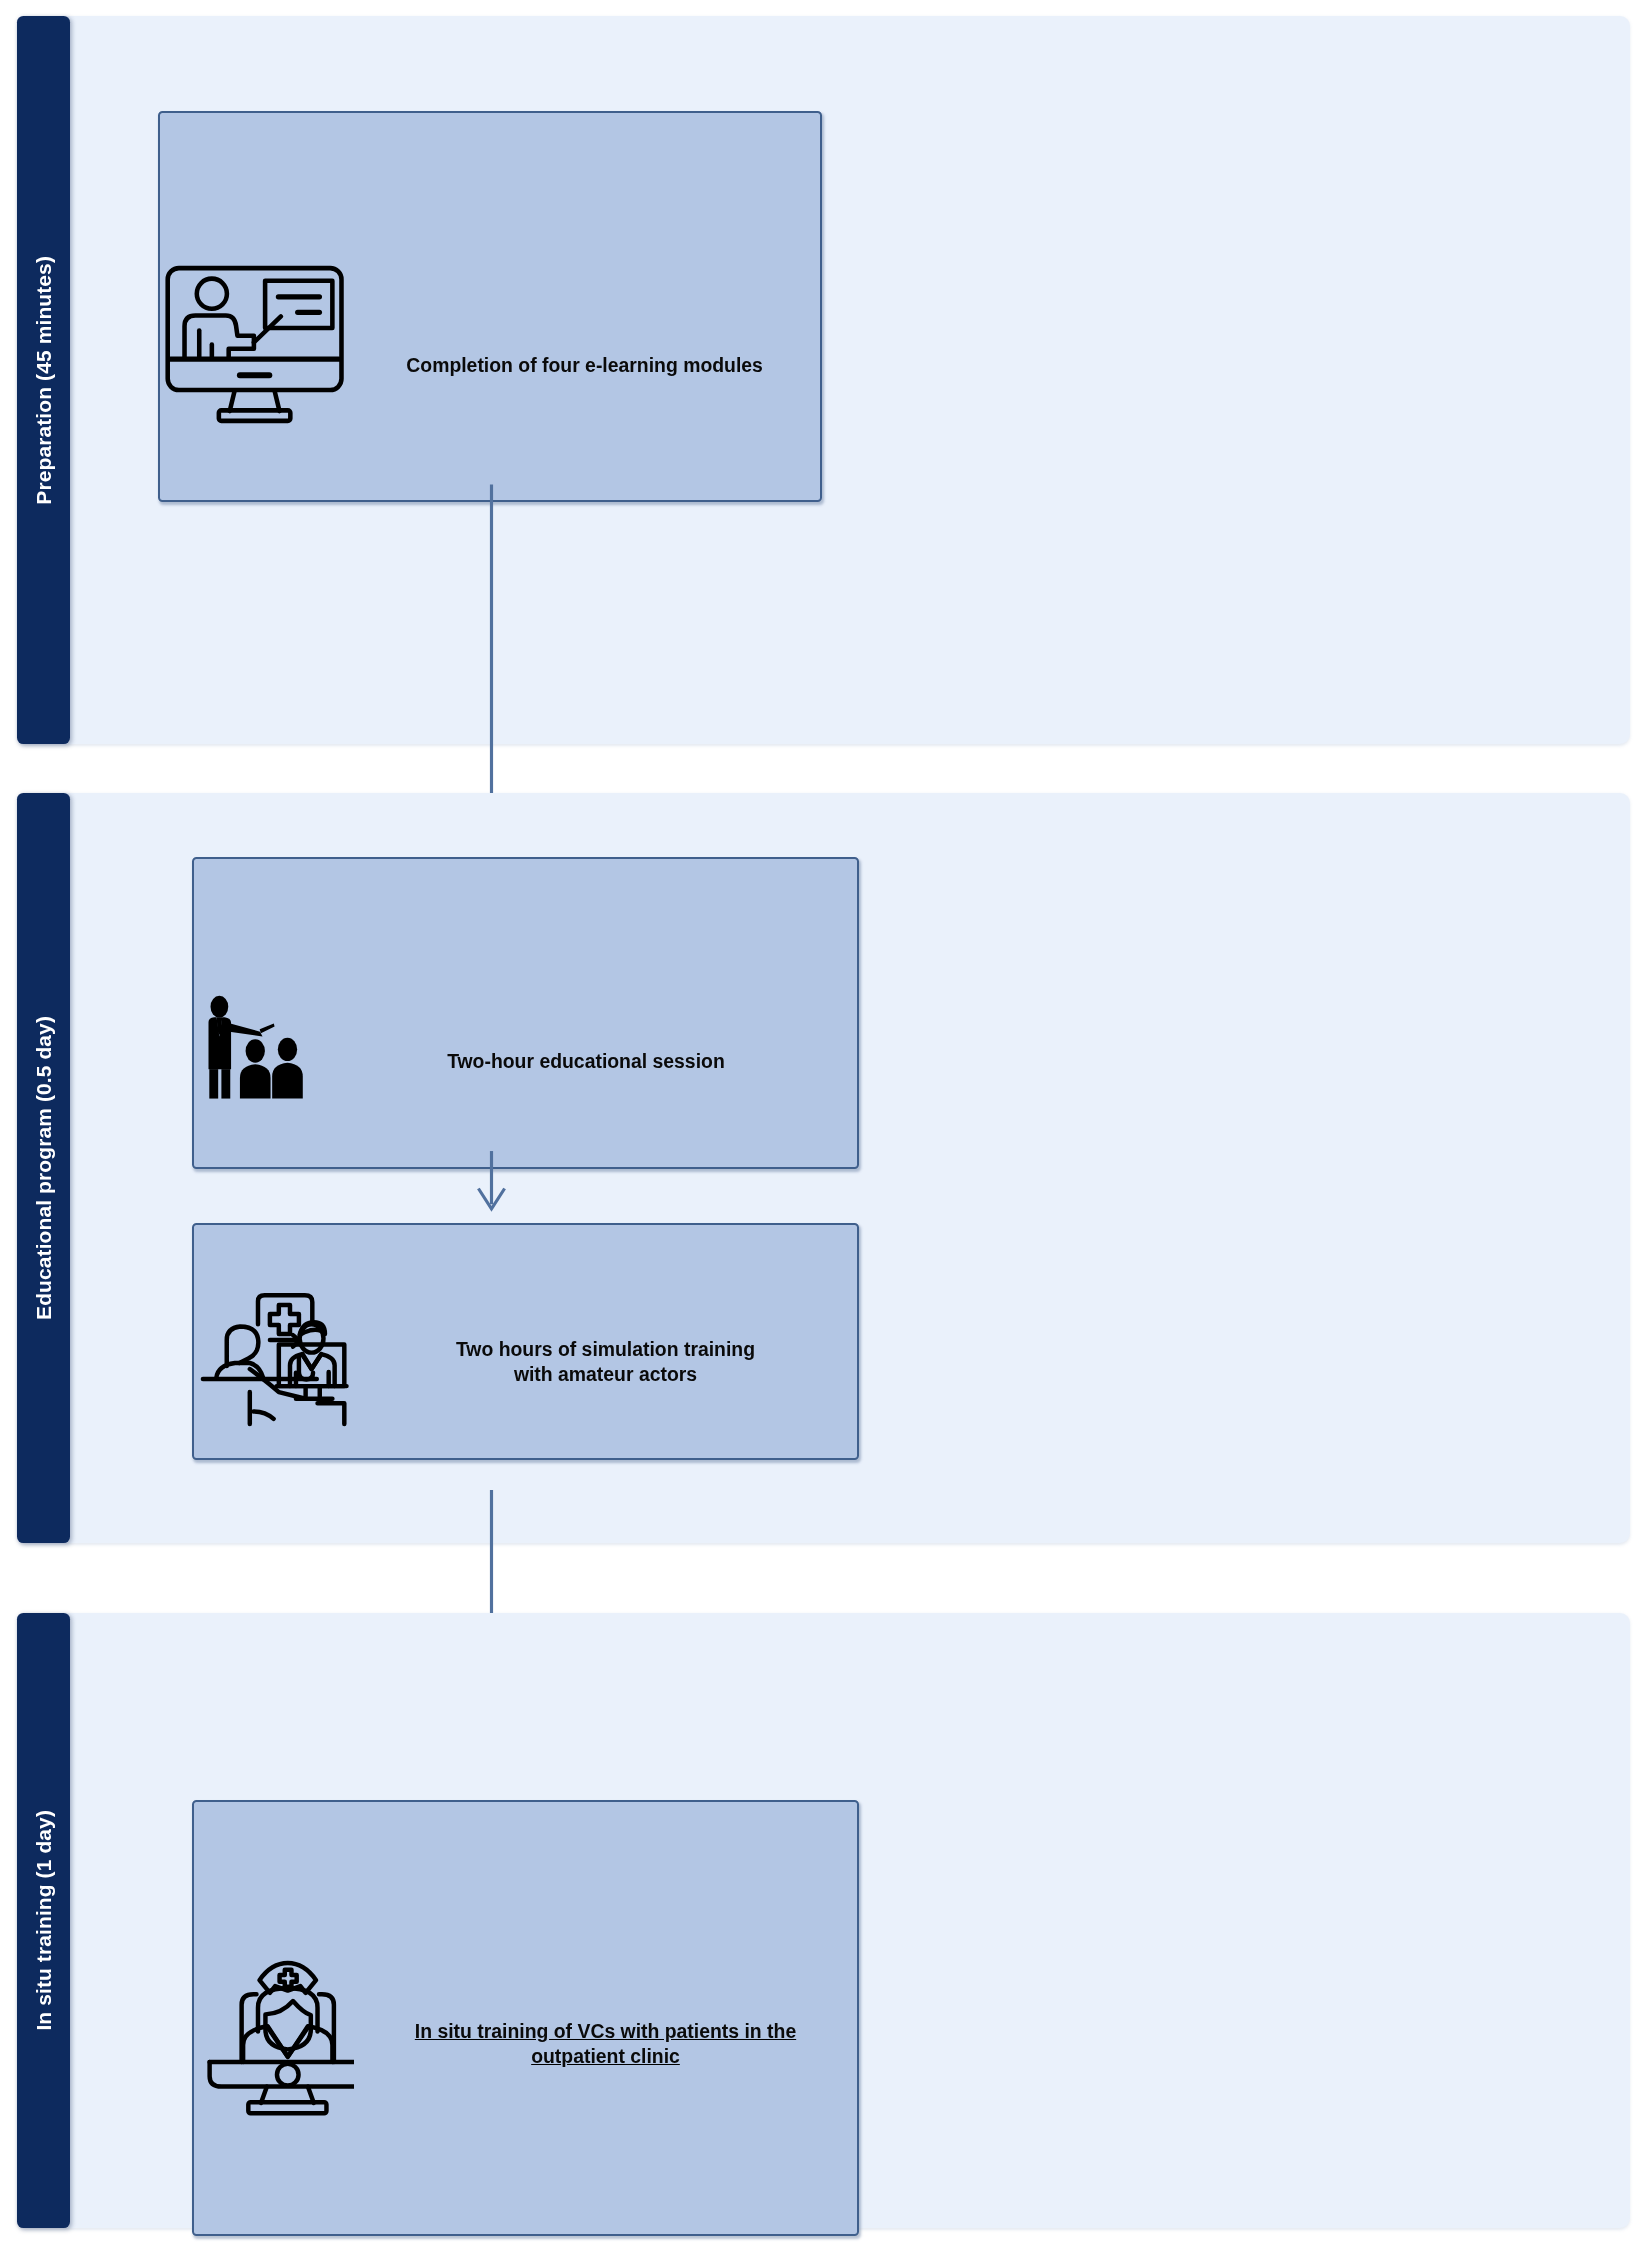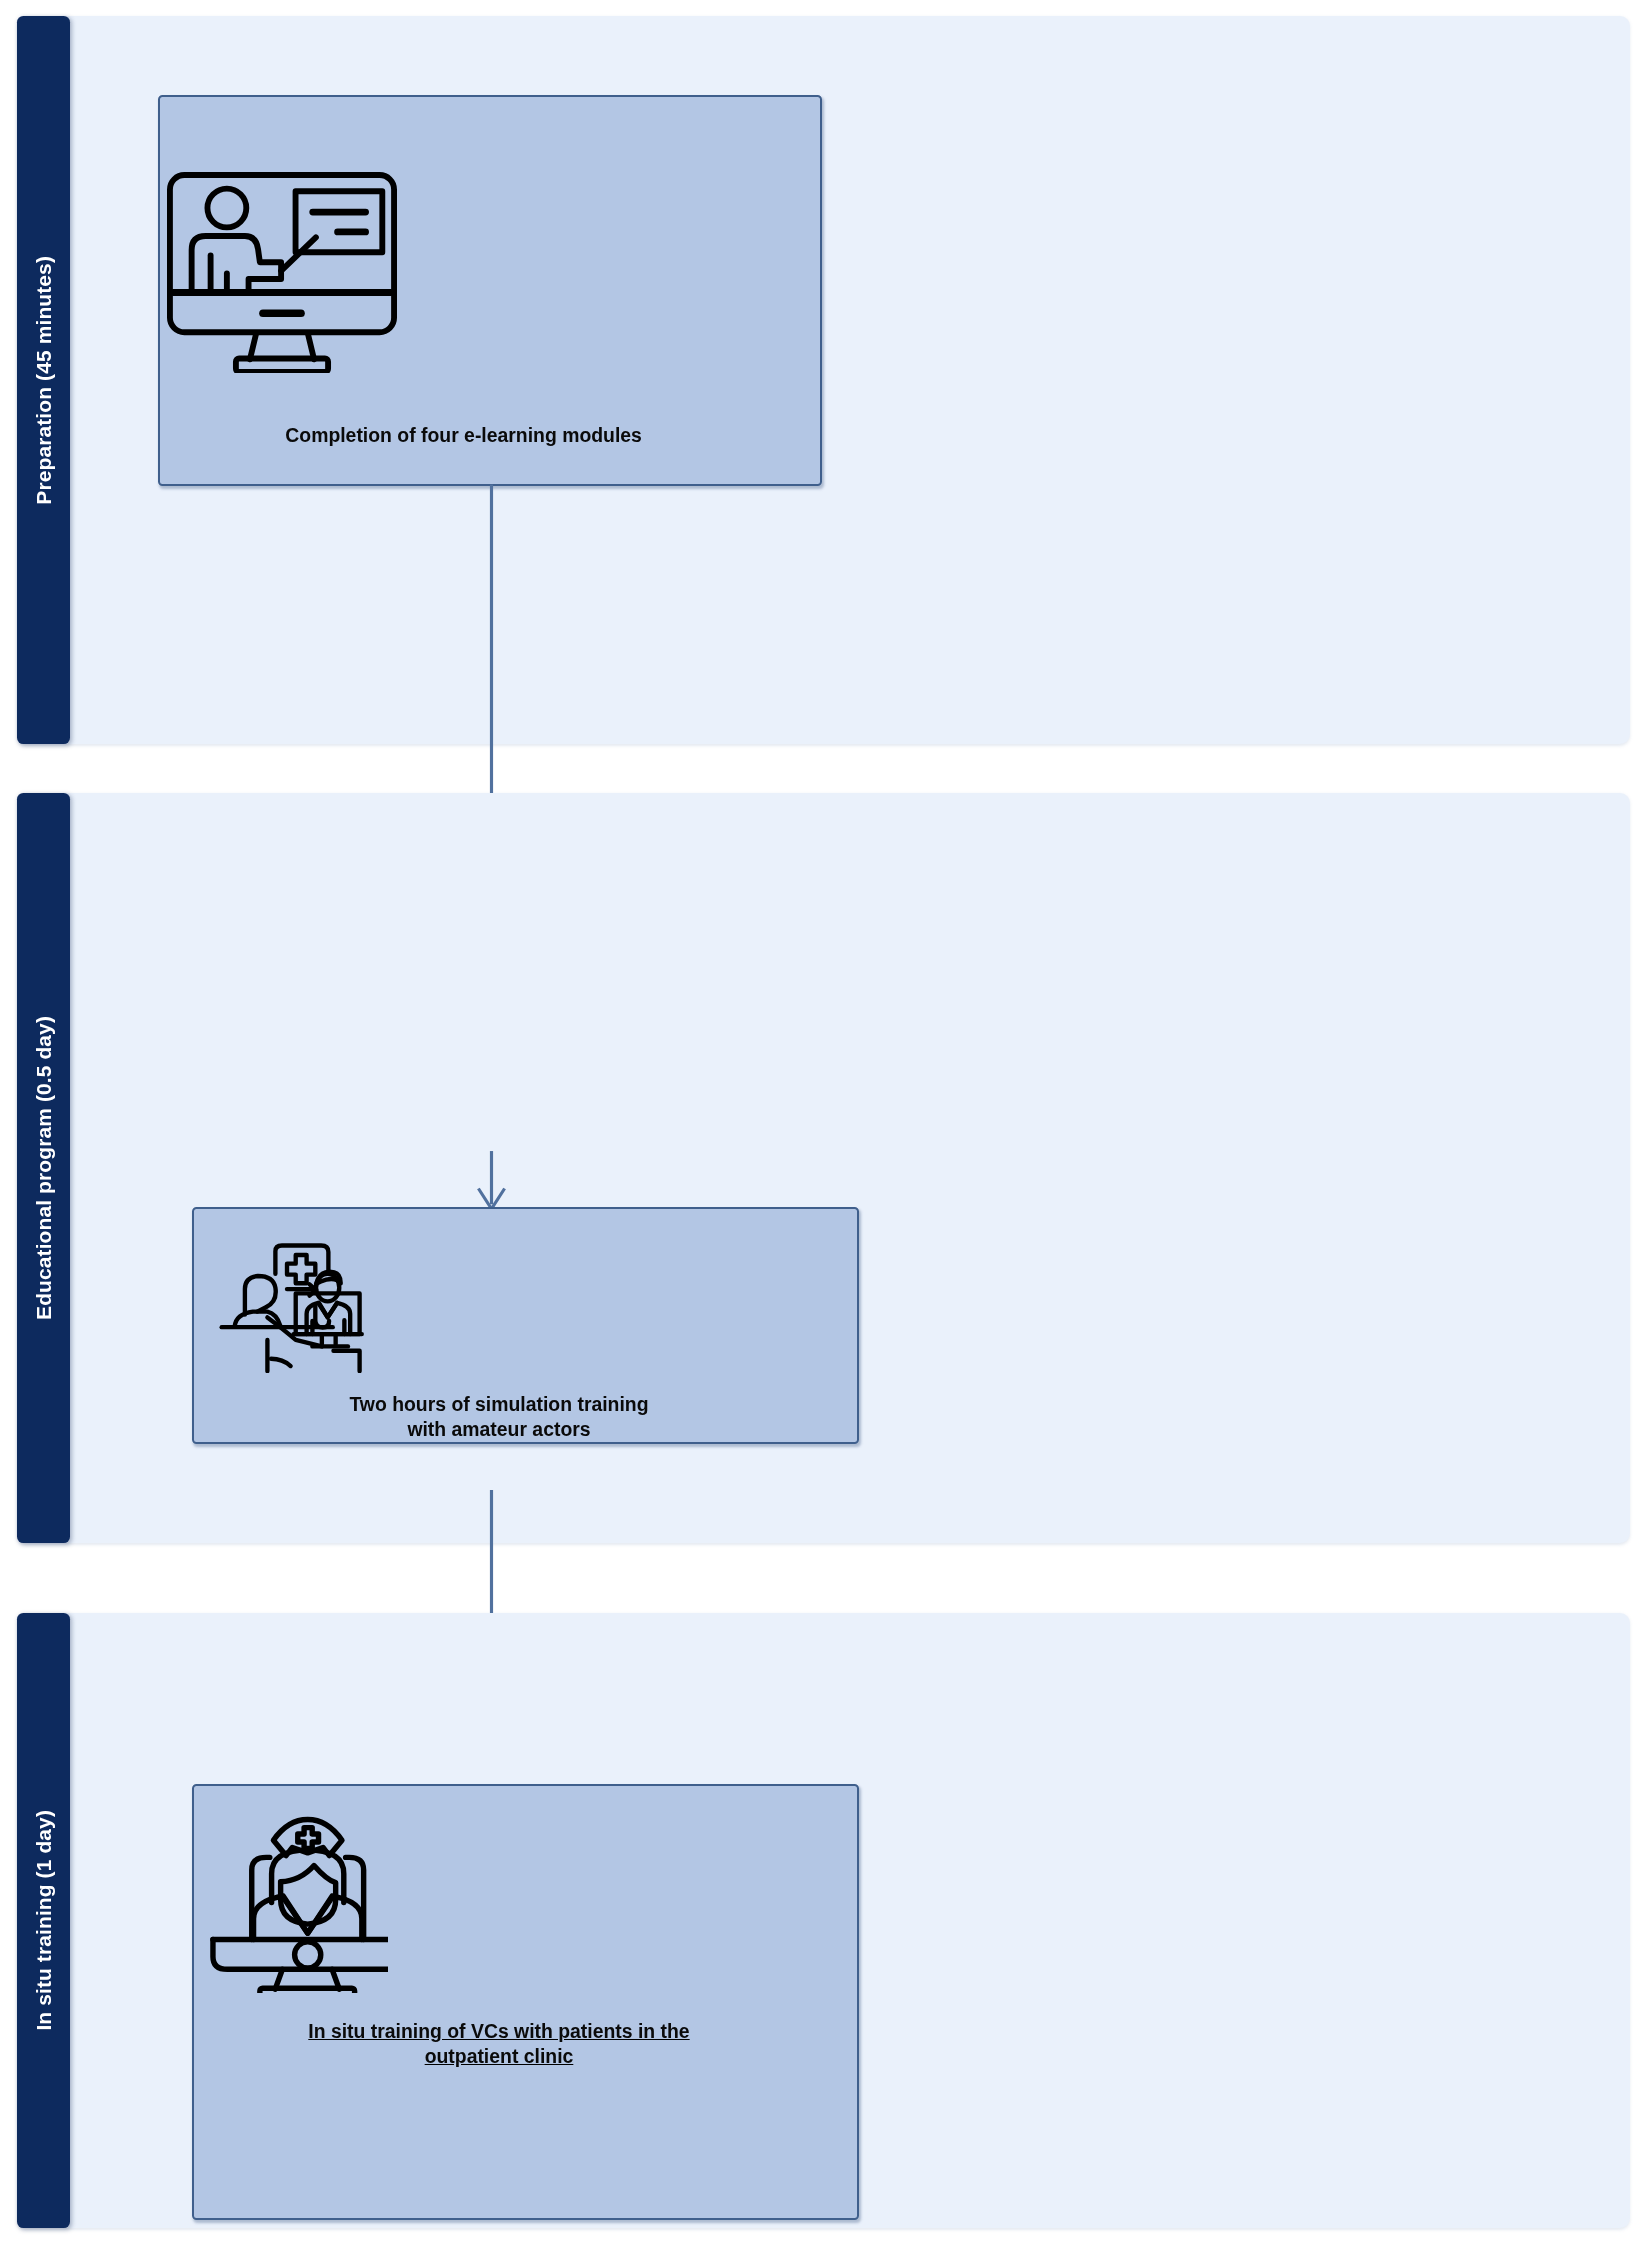--- a/index.html
+++ b/index.html
@@ -51,21 +51,23 @@
 
   
   .step-box {
     position: absolute;
     background: #b3c6e4;
     border: 2.3px solid #3f5f8c;
     border-radius: 4.5px;
     box-shadow: 1.8px 2.3px 2.7px rgba(80,105,145,0.40);
     box-sizing: border-box;
     display: flex;
-    flex-direction: column;
+    flex-direction: row;
+    align-items: center;
+    margin-top: 16px;
   }
   .step-icon {
     display: block;
   }
   .step-label {
     color: #0a0a0a;
     font-weight: bold;
     font-size: 19.4px;
     line-height: 1.30;
     text-align: center;
@@ -135,20 +137,44 @@
     <line x1="41" y1="0" x2="41" y2="782"></line>
     <path class="head" d="M12 742 L41 792 L70 742"></path>
   </svg>
 
   <div class="phase-panel" style="left:17px; top:793px; width:1613px; height:750px;"></div>
 
   <div class="phase-tab" style="left:17px; top:793px; width:53px; height:750px;">
     <span class="phase-tab-label">Educational program (0.5 day)</span>
   </div>
 
+  <div class="step-box" style="left:192px; top:841px; width:667px; height:312px; padding-top:72px;">
+    <svg class="step-icon" width="136" height="122" viewBox="0 0 300 270" xmlns="http://www.w3.org/2000/svg" fill="#000000">
+
+      <ellipse cx="63" cy="30" rx="22" ry="27"></ellipse>
+
+      <path d="M56 56 L70 56 L67 92 L63 100 L59 92 Z"></path>
+
+      <path d="M36 68 Q36 58 50 56 L56 56 L63 104 L70 56 L76 56 Q92 58 92 70 L92 185 L36 185 Z"></path>
+
+      <path d="M90 72 L164 92 L170 104 L88 92 Z"></path>
+
+      <path d="M163 86 L198 72 L200 79 L166 96 Z"></path>
+
+      <rect x="38" y="185" width="22" height="73"></rect>
+      <rect x="68" y="185" width="22" height="73"></rect>
+
+      <ellipse cx="152" cy="140" rx="24" ry="29"></ellipse>
+      <path d="M114 258 L114 207 Q114 177 152 173 Q190 177 190 207 L190 258 Z"></path>
+
+      <ellipse cx="232" cy="136" rx="24" ry="29"></ellipse>
+      <path d="M194 258 L194 203 Q194 173 232 169 Q270 173 270 203 L270 258 Z"></path>
+    </svg>
+    <span class="step-label" style="margin-top:26px;">Two-hour educational session</span>
+  </div>
 
   <svg class="connector" style="left:473px; top:1151px; width:37px; height:61px;" viewBox="0 0 82 135" xmlns="http://www.w3.org/2000/svg">
     <line x1="41" y1="0" x2="41" y2="118"></line>
     <path class="head" d="M12 83 L41 128 L70 83"></path>
   </svg>
 
   <div class="step-box" style="left:192px; top:1207px; width:667px; height:237px; padding-top:22px;">
     <svg class="step-icon" width="194" height="176" viewBox="0 0 430 390" xmlns="http://www.w3.org/2000/svg" fill="none" stroke="#000000" stroke-width="12" stroke-linejoin="round" stroke-linecap="round">
 
       <path d="M172 118 L172 56 Q172 40 190 40 L298 40 Q318 40 318 58 L318 112"></path>

